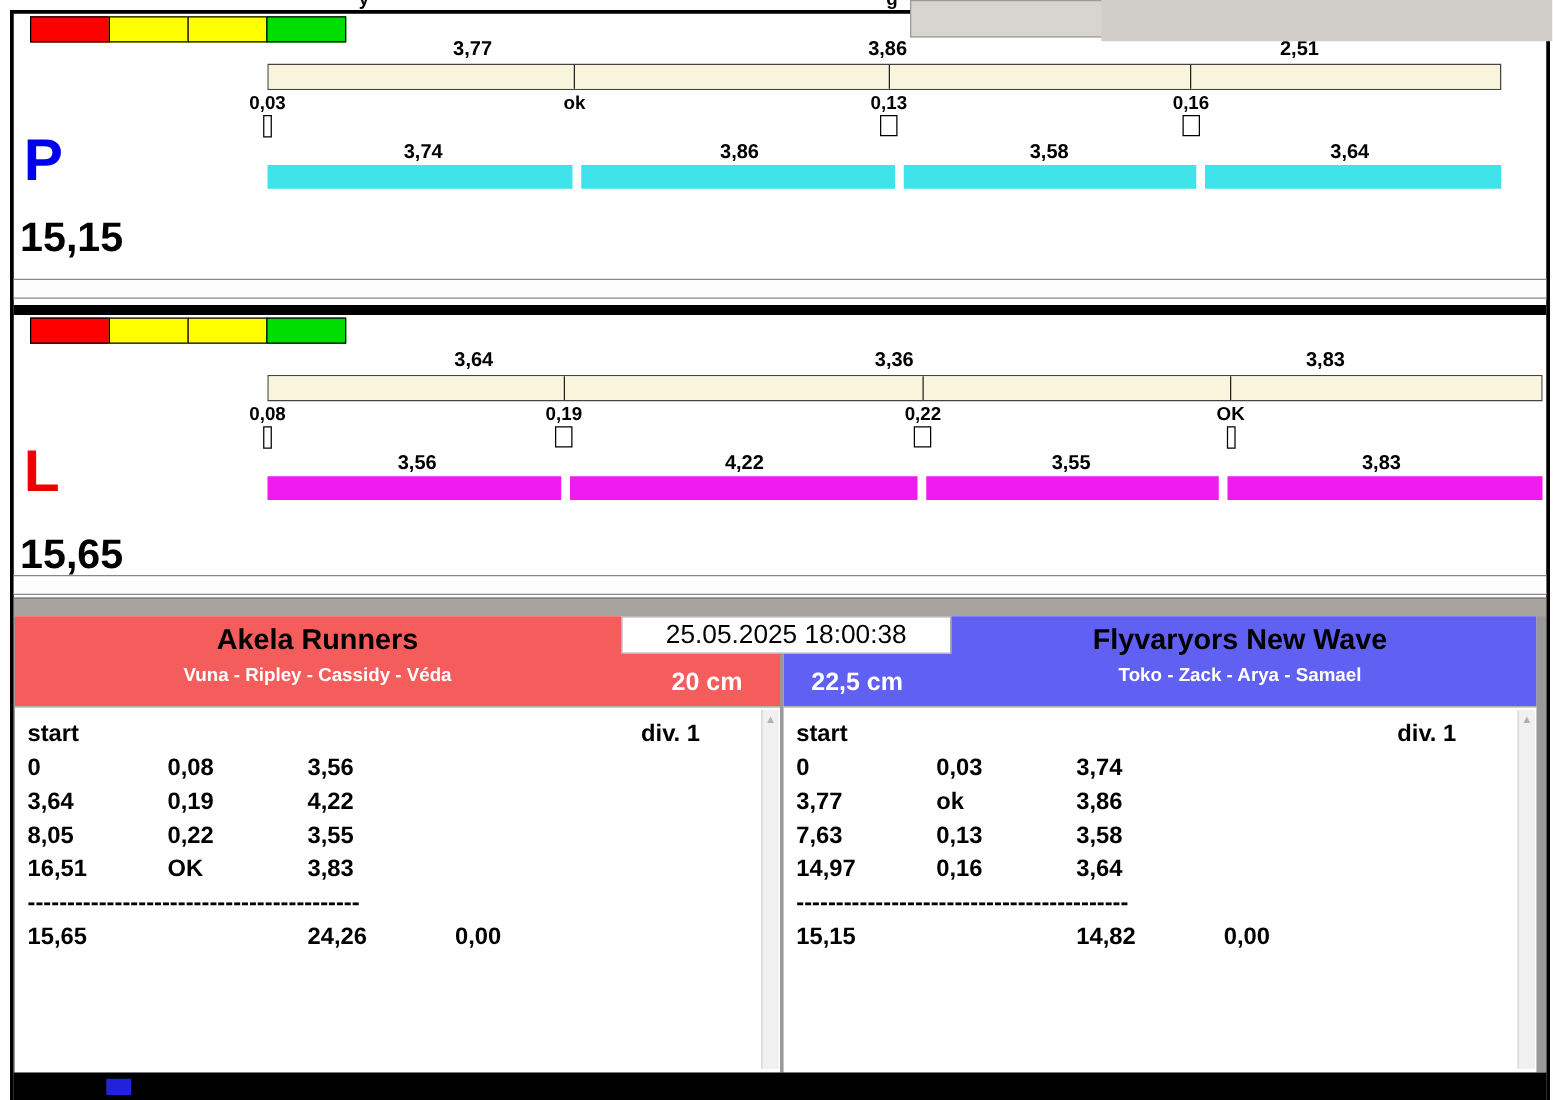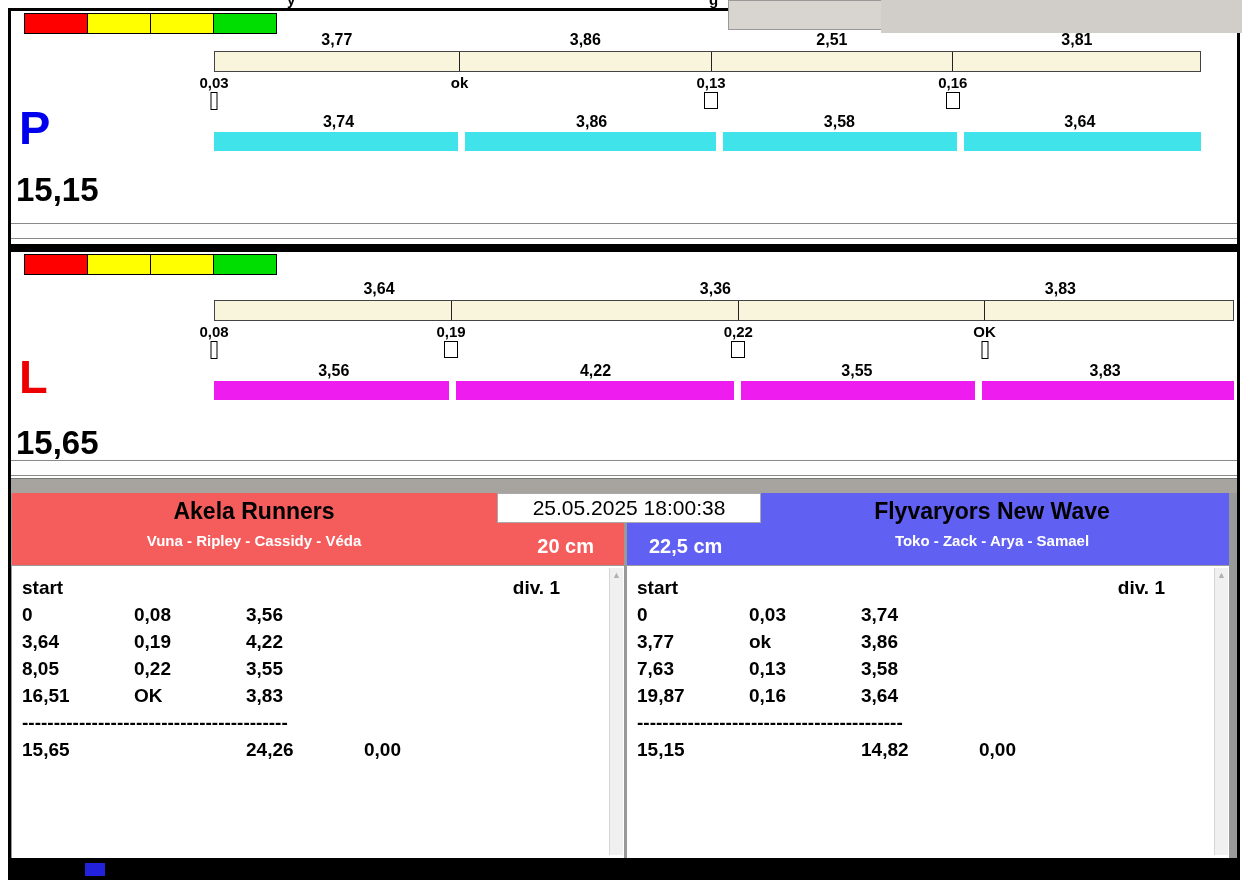--- a/index.html
+++ b/index.html
@@ -97,21 +97,20 @@
       <div class="light" style="background: rgb(0, 221, 0);"></div>
     </div>
     <div class="letter" style="color: rgb(0, 0, 238);">P</div>
     <div class="lane-total">15,15</div>
 
     <div class="bars">
       <div class="row times">
         <div class="cell" style="flex-grow: 3.77;">3,77</div>
         <div class="cell" style="flex-grow: 3.86;">3,86</div>
         <div class="cell" style="flex-grow: 3.71;">2,51</div>
-        <div class="cell" style="flex-grow: 3.81;">3,81</div>
       </div>
       <div class="row upper-bar">
         <div class="seg" style="flex-grow: 3.77;"></div>
         <div class="seg" style="flex-grow: 3.86;"></div>
         <div class="seg" style="flex-grow: 3.71;"></div>
         <div class="seg" style="flex-grow: 3.81;"></div>
       </div>
       <div class="row change-row">
         <div class="cell" style="flex-grow: 3.77;">
             <span class="chg">0,03</span>
@@ -311,21 +310,21 @@
             <span class="c5"></span>
         </div>
         <div class="grid-row">
           <span class="c1">7,63</span>
           <span class="c2">0,13</span>
           <span class="c3">3,58</span>
           <span class="c4"></span>
             <span class="c5"></span>
         </div>
         <div class="grid-row">
-          <span class="c1">19,87</span>
+          <span class="c1">14,97</span>
           <span class="c2">0,16</span>
           <span class="c3">3,64</span>
           <span class="c4"></span>
             <span class="c5"></span>
         </div>
         <div class="dash-row">------------------------------------------</div>
         <div class="grid-row">
           <span class="c1">15,15</span>
           <span class="c2"></span>
           <span class="c3">14,82</span>

